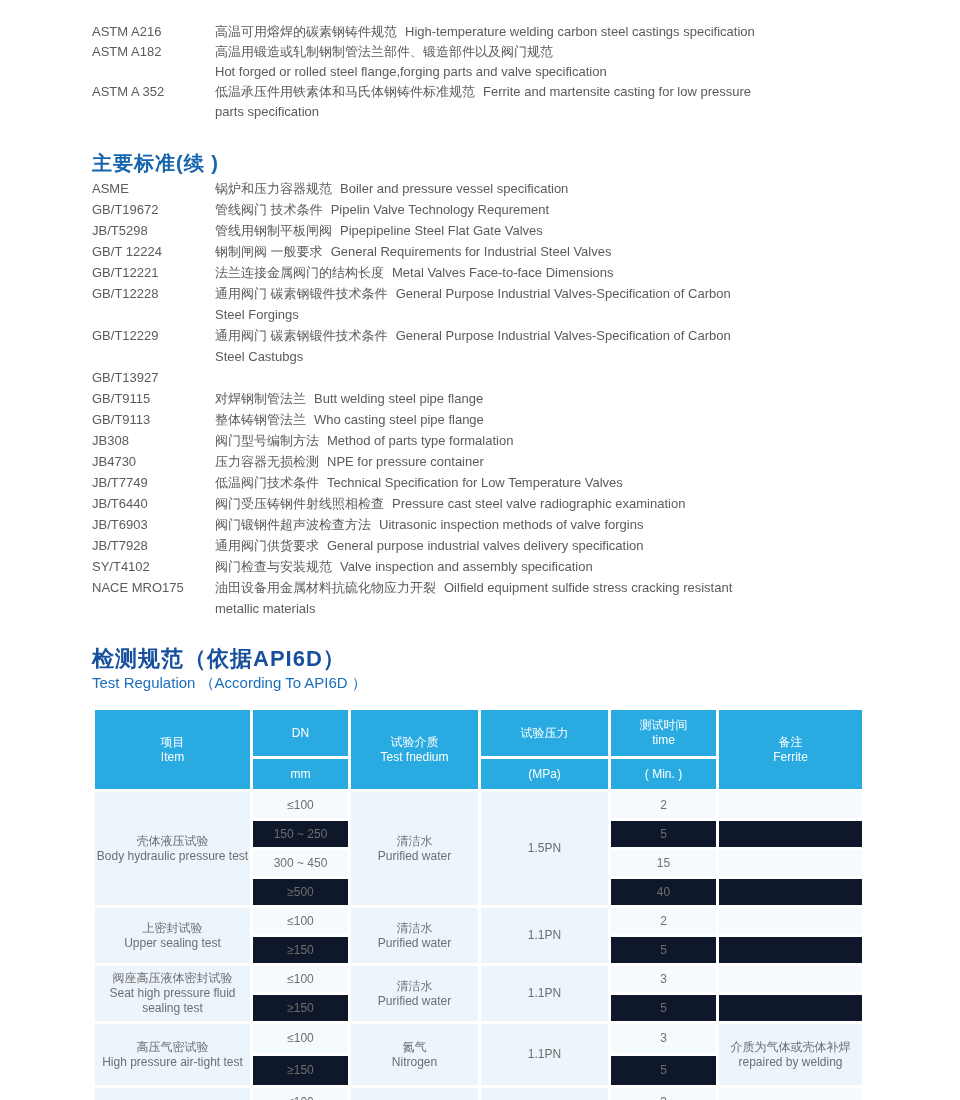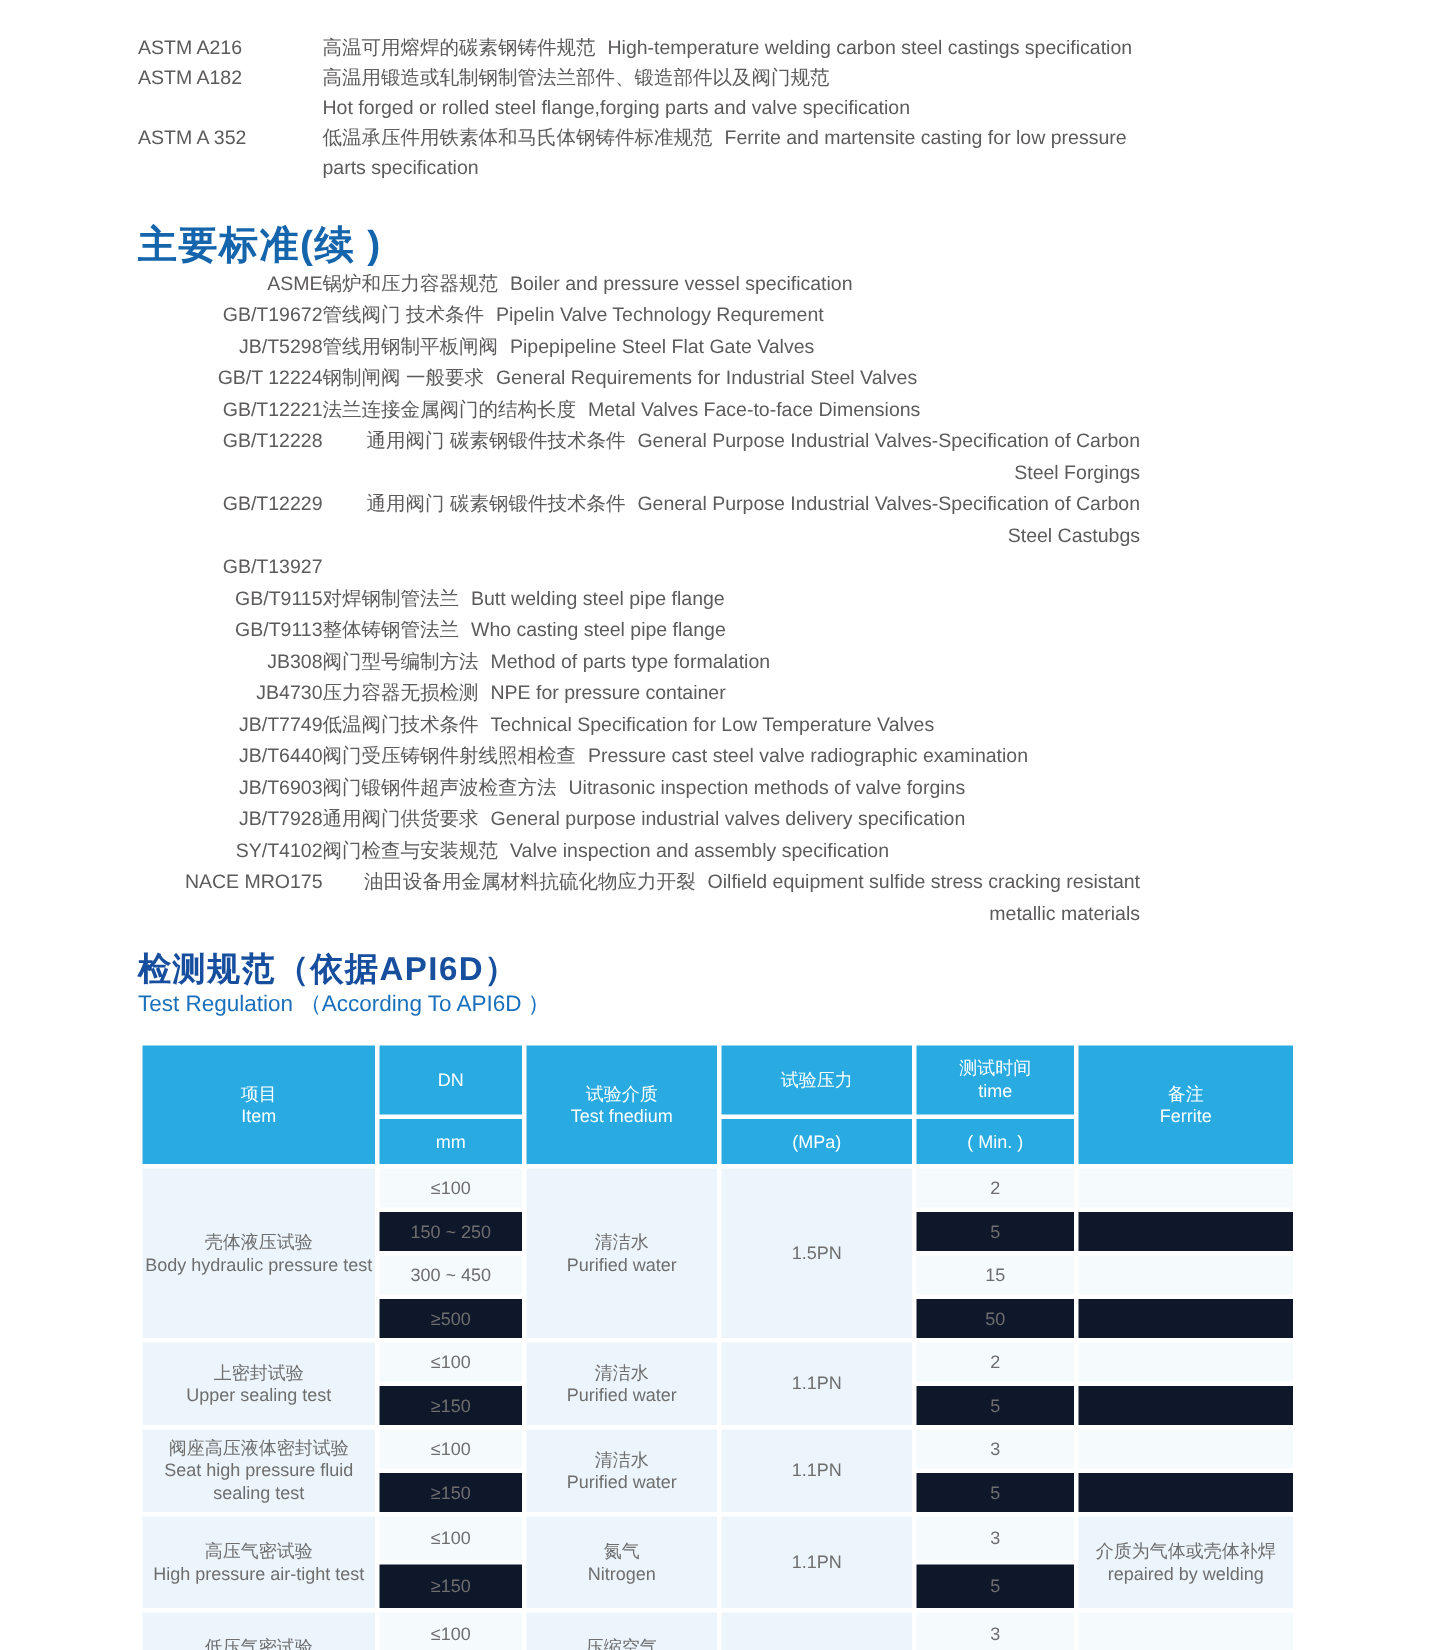--- a/index.html
+++ b/index.html
@@ -9,29 +9,29 @@
     font-family:"Liberation Sans","DejaVu Sans",sans-serif;
     color:#5e5e5e;
     overflow:hidden;
   }
   .content { padding:22px 0 0 92px; width:760px; }
 
   
   .std-row { display:flex; align-items:flex-start; line-height:20px; font-size:13px; color:#5c5a5a; }
   .std-row .code { width:123px; flex:0 0 123px; }
   .std-row .desc .zh { margin-right:8px; }
-  .list2 .std-row { line-height:21px;text-align:right; }
+  .list2 .std-row { line-height:21px; }
 
   
   .h-main {
     margin-top:26px;
-    font-size:26px; font-weight:bold; color:#1565ac;
+    font-size:20px; font-weight:bold; color:#1565ac;
     line-height:30px; letter-spacing:1px;
   }
-  .h-test { margin-top:13px; }
+  .h-test { margin-top:26px; }
   .h-test .zh {
     font-size:22px; font-weight:bold; color:#174f9e;
     line-height:28px; letter-spacing:1px; display:block;
   }
   .h-test .en {
     font-size:15px; color:#1a70ba; line-height:20px; display:block; font-weight:500;
   }
 
   
   table.reg {
@@ -220,21 +220,21 @@
           <td class="rb">5</td>
           <td class="rb"></td>
         </tr>
       <tr>
           <td class="ra">300 ~ 450</td>
           <td class="ra">15</td>
           <td class="ra"></td>
         </tr>
       <tr>
           <td class="rb">≥500</td>
-          <td class="rb">50</td>
+          <td class="rb">40</td>
           <td class="rb"></td>
         </tr>
 
       <tr>
         <td class="merged two" rowspan="2">
             <span>上密封试验</span>
             <span>Upper sealing test</span>
           </td>
         <td class="ra">≤100</td>
         <td class="merged two" rowspan="2">

